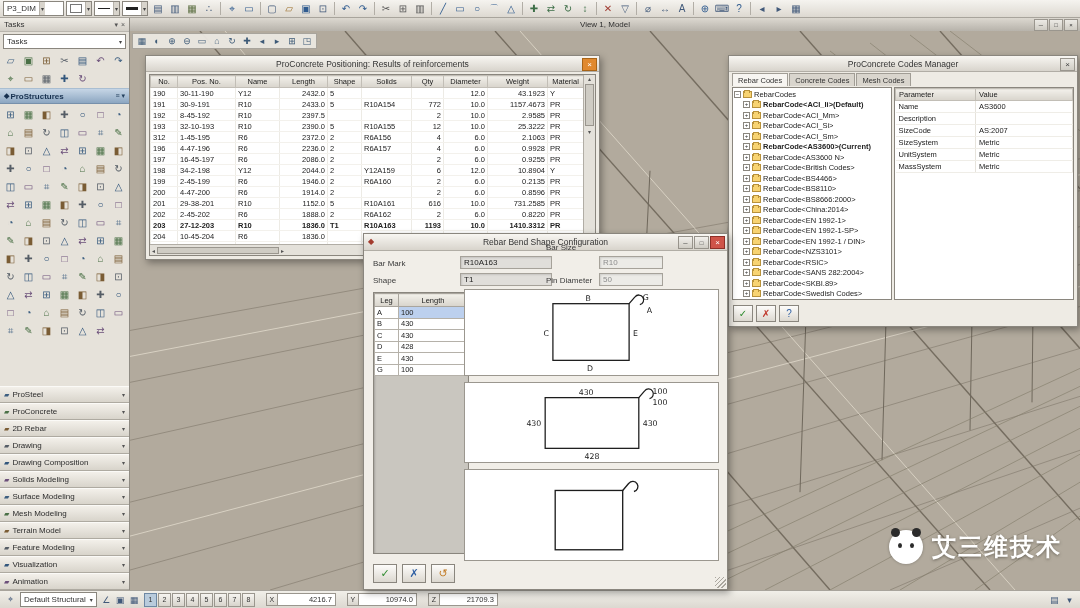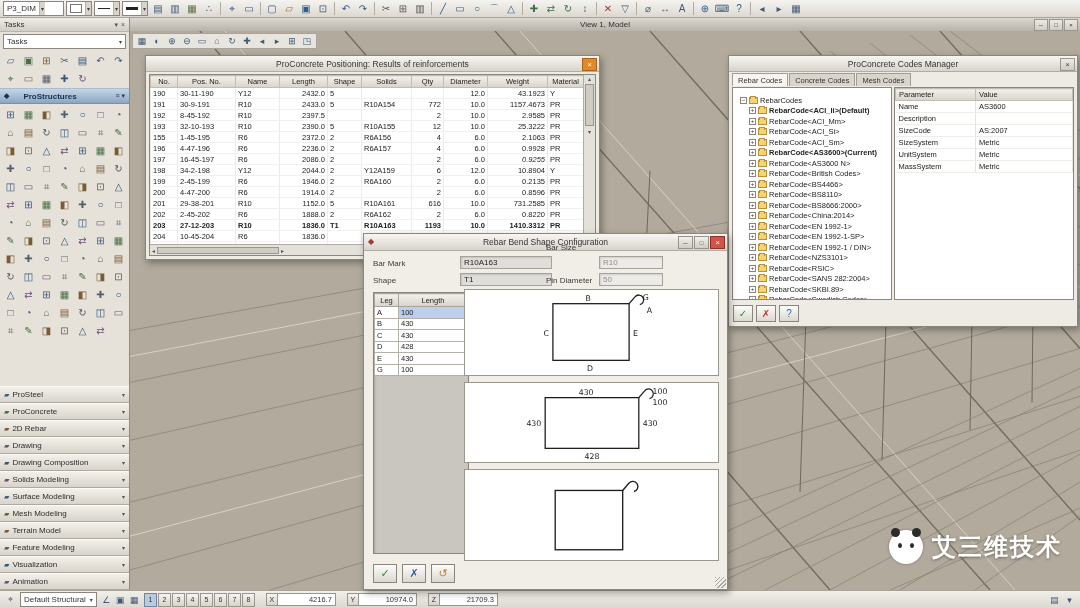--- a/index.html
+++ b/index.html
@@ -22,21 +22,21 @@
   .sidebar{position:absolute;left:0;top:18px;width:130px;height:572px;box-sizing:border-box;
     background:#e6e2da;border-right:1px solid #8f8b83;display:flex;flex-direction:column;}
   .panel-title{height:13px;flex:none;background:linear-gradient(#efece6,#d2cec6);display:flex;align-items:center;
     font-size:8px;padding:0 4px;color:#333;border-bottom:1px solid #b9b5ad;}
   .pt-btns{margin-left:auto;display:flex;gap:3px;font-size:7px;color:#555;}
   .panel-combo{height:13px;flex:none;margin:2px 3px;background:#fff;border:1px solid #8a867e;
     font-size:8px;display:flex;align-items:center;padding:0 3px;color:#333;}
   .panel-combo .caret{margin-left:auto;font-size:6px;color:#444;}
   .icon-row{display:flex;flex-wrap:wrap;padding:1px 2px;gap:1px;flex:none;}
   .s-icon{width:17px;height:17px;display:flex;align-items:center;justify-content:center;font-size:10px;}
-  .group-bar{height:14px;flex:none;background:linear-gradient(#c6d6e6,#8ca6c1);display:flex;align-items:center;gap:14px;
+  .group-bar{height:14px;flex:none;background:linear-gradient(#c6d6e6,#8ca6c1);display:flex;align-items:center;gap:1px;
     font-size:8px;font-weight:bold;color:#16304f;padding:0 4px;border-top:1px solid #a9bed2;border-bottom:1px solid #7790ab;}
   .gb-right{margin-left:auto;display:flex;gap:2px;font-size:7px;font-weight:normal;color:#24405e;}
   .tool-grid{flex:1;display:flex;flex-wrap:wrap;align-content:flex-start;padding:2px;gap:1px;overflow:hidden;}
   .section-bar{height:15px;background:linear-gradient(#f3f0ea,#d8d4cb);border-top:1px solid #fbfaf7;
     border-bottom:1px solid #aeaaa1;display:flex;align-items:center;gap:3px;font-size:8px;color:#2c2c2c;padding:0 4px;}
   .section-bar .chev{margin-left:auto;font-size:6px;color:#555;}
   .section-ico{font-size:7px;}
   
   .main{position:absolute;left:130px;top:18px;right:0;bottom:18px;}
   .view-titlebar{height:13px;background:linear-gradient(#dcd8d0,#b7b3ab);display:flex;align-items:center;justify-content:center;
@@ -76,21 +76,21 @@
   .vthumb{width:7px;height:40px;background:#cfccc4;border:1px solid #9a968e;margin:2px 0;}
   .hscroll{position:absolute;left:0;right:11px;bottom:0;height:10px;background:#e4e1da;border-top:1px solid #b1ada5;
     display:flex;align-items:center;font-size:6px;color:#555;padding:0 2px;gap:2px;}
   .hthumb{width:120px;height:5px;background:#cfccc4;border:1px solid #9a968e;}
   
   .codes-dlg{left:728px;top:55px;width:350px;height:272px;z-index:10;}
   .tabs{position:absolute;left:3px;top:17px;display:flex;gap:1px;font-size:7.5px;}
   .tab{padding:2px 5px 1px;background:#d9d5cd;border:1px solid #a19d95;border-bottom:none;color:#333;}
   .tab.active{background:#f7f5f1;}
   .codes-body{position:absolute;left:3px;right:3px;top:31px;bottom:26px;display:flex;gap:2px;}
-  .tree{width:160px;flex:none;background:#fff;border:1px solid #8a867e;overflow:hidden;font-size:7.5px;padding:7px;box-sizing:border-box;}
+  .tree{width:160px;flex:none;background:#fff;border:1px solid #8a867e;overflow:hidden;font-size:7.5px;padding:1px;box-sizing:border-box;}
   .tree-row{display:flex;align-items:center;gap:2px;height:10.5px;white-space:nowrap;overflow:hidden;}
   .tree-row.indent{padding-left:9px;}
   .expander{width:7px;height:7px;border:1px solid #8a867e;background:#fff;font-size:6px;line-height:5px;text-align:center;color:#333;flex:none;box-sizing:border-box;}
   .folder{width:9px;height:7px;background:#f7d372;border:1px solid #b8913a;flex:none;position:relative;box-sizing:border-box;}
   .folder:before{content:"";position:absolute;left:0;top:-2px;width:4px;height:2px;background:#f7d372;border:1px solid #b8913a;border-bottom:none;}
   .bold{font-weight:bold;}
   .params{flex:1;background:#fff;border:1px solid #8a867e;overflow:hidden;}
   #param-table{border-collapse:collapse;width:100%;font-size:7.5px;table-layout:fixed;}
   #param-table th{background:linear-gradient(#f2f0ea,#d8d4cc);border:1px solid #c2beb6;height:11px;font-weight:normal;text-align:left;padding:0 3px;}
   #param-table td{border-right:1px solid #e6e3dc;border-bottom:1px solid #efede7;height:11px;padding:0 3px;white-space:nowrap;overflow:hidden;}
@@ -564,21 +564,21 @@
               <td style="">R10</td>
               <td style="text-align: right;">2390.0</td>
               <td style="">5</td>
               <td style="">R10A155</td>
               <td style="text-align: right;">12</td>
               <td style="text-align: right;">10.0</td>
               <td style="text-align: right;">25.3222</td>
               <td style="">PR</td>
             </tr>
             <tr class="">
-              <td style="">155</td>
+              <td style="">312</td>
               <td style="">1-45-195</td>
               <td style="">R6</td>
               <td style="text-align: right;">2372.0</td>
               <td style="">2</td>
               <td style="">R6A156</td>
               <td style="text-align: right;">4</td>
               <td style="text-align: right;">6.0</td>
               <td style="text-align: right;">2.1063</td>
               <td style="">PR</td>
             </tr>
@@ -596,21 +596,21 @@
             </tr>
             <tr class="">
               <td style="">197</td>
               <td style="">16-45-197</td>
               <td style="">R6</td>
               <td style="text-align: right;">2086.0</td>
               <td style="">2</td>
               <td style=""></td>
               <td style="text-align: right;">2</td>
               <td style="text-align: right;">6.0</td>
-              <td style="text-align: right; font-style: italic;">0.9255</td>
+              <td style="text-align: right;">0.9255</td>
               <td style="">PR</td>
             </tr>
             <tr class="">
               <td style="">198</td>
               <td style="">34-2-198</td>
               <td style="">Y12</td>
               <td style="text-align: right;">2044.0</td>
               <td style="">2</td>
               <td style="">Y12A159</td>
               <td style="text-align: right;">6</td>

